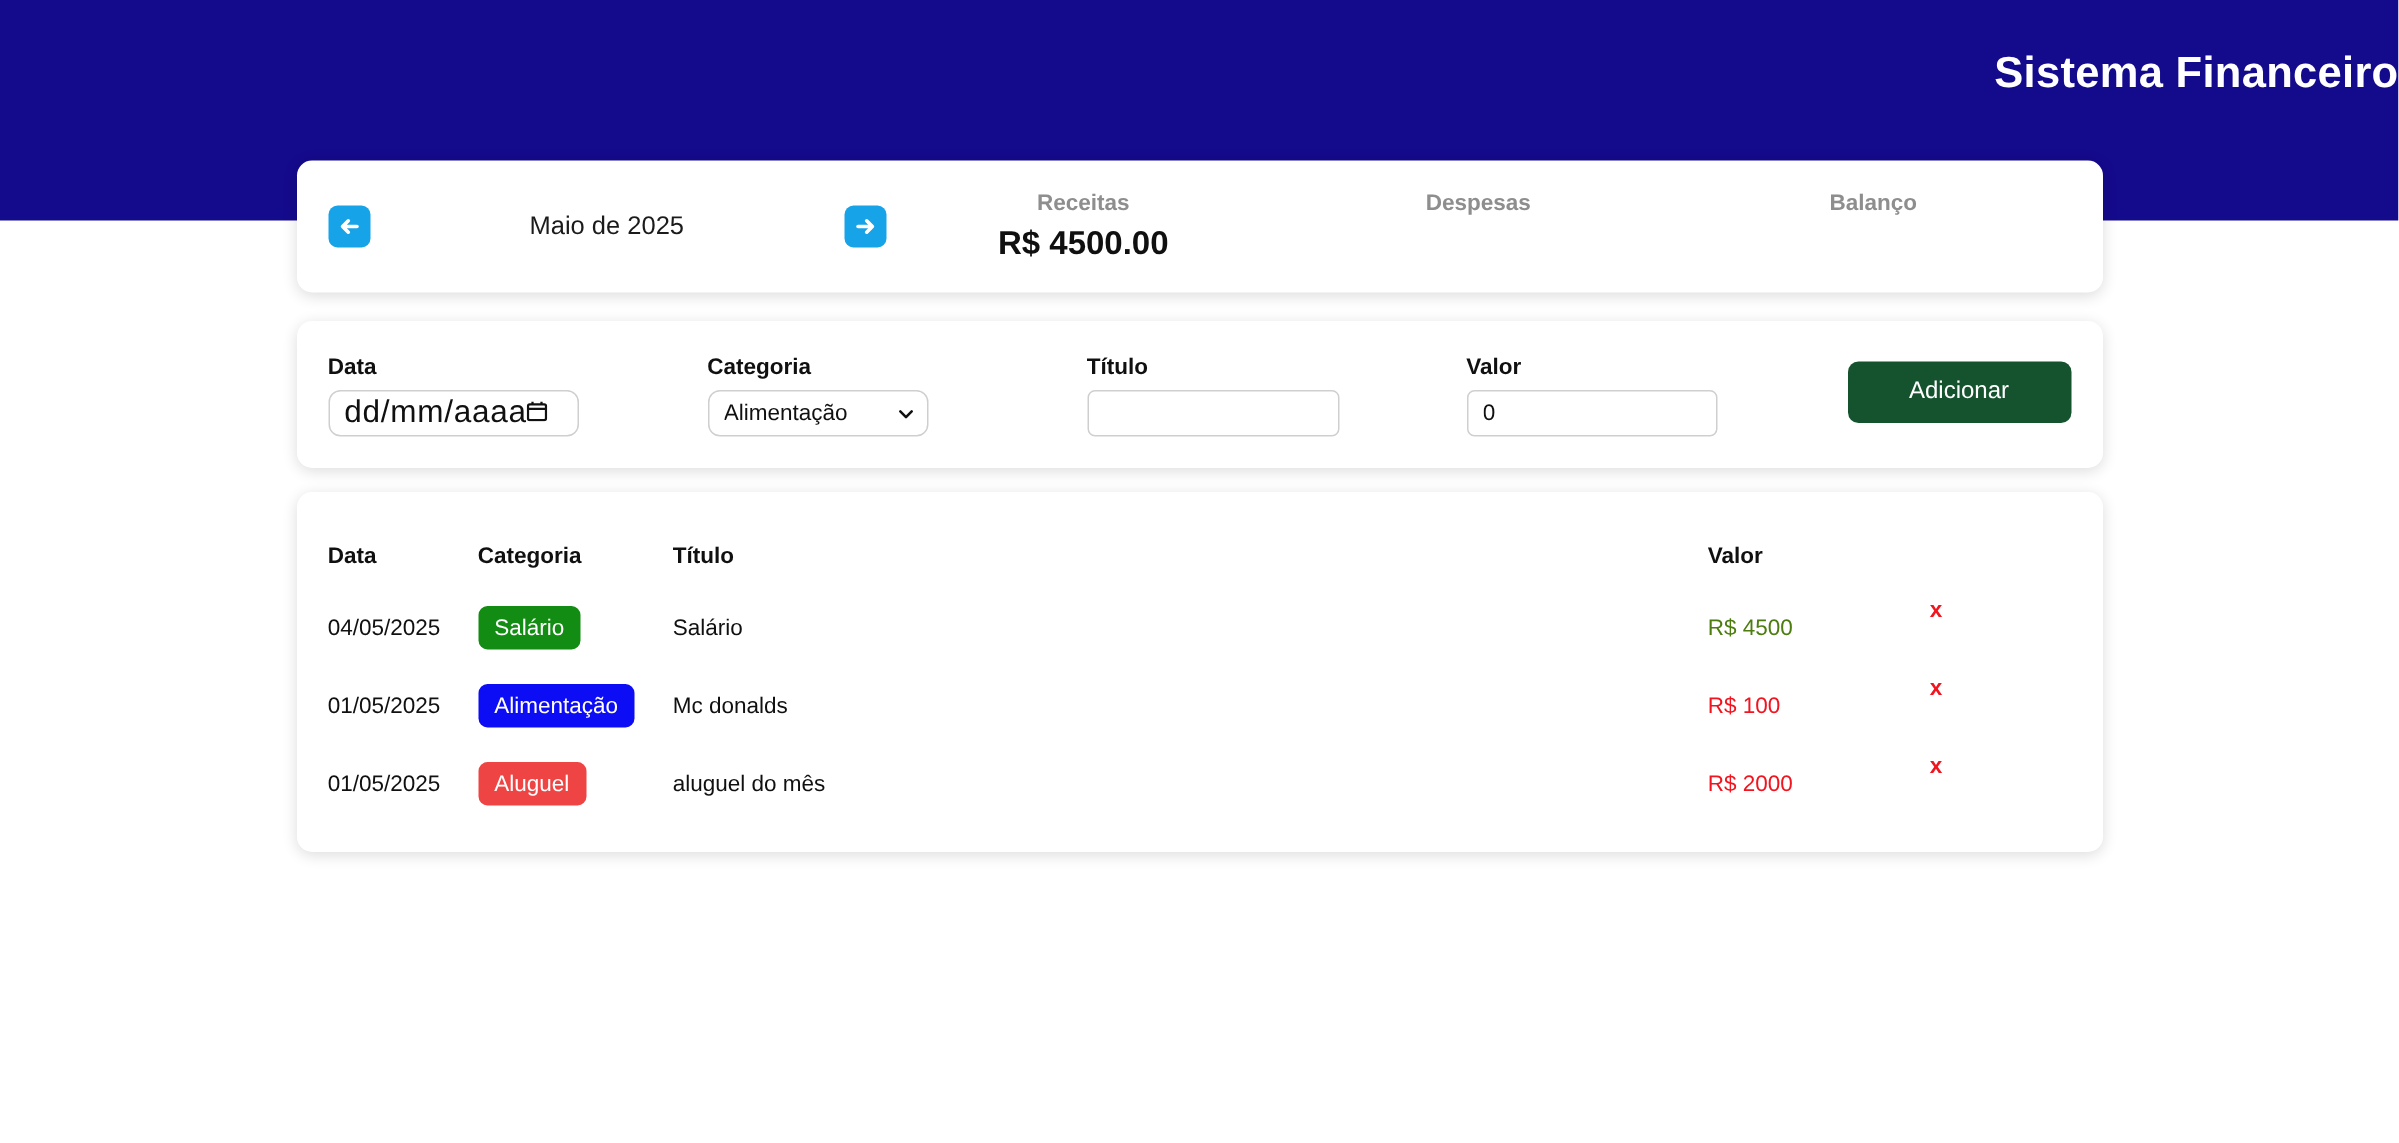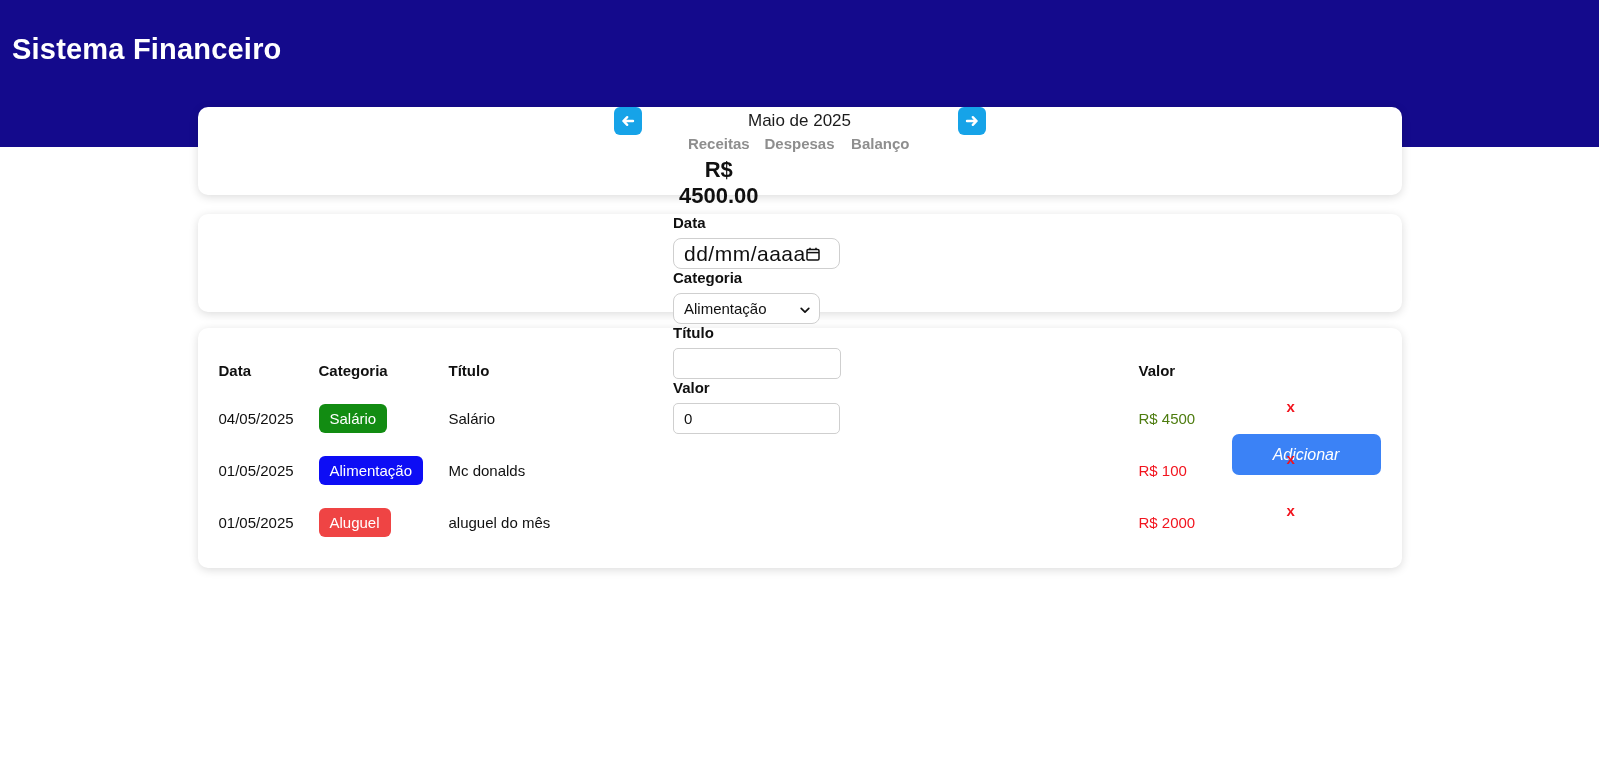--- a/index.html
+++ b/index.html
@@ -12,38 +12,36 @@
     color:#101010;
   }
 
   
   .header {
     height:147px;
     background:#140a8c;
   }
   .header-title {
     color:#ffffff;
-    text-align:left;
+    text-align:right;
     padding-top:33px;
     font-size:29px;
     font-weight:700;
     letter-spacing:.2px;
-    margin-left:12px;
   }
 
   
   .container {
     width:1204px;
     margin:-40px auto 0;
   }
   .card {
     background:#ffffff;
     border-radius:10px;
     box-shadow:0 2px 10px rgba(0,0,0,.14);
-    flex-direction:column;
   }
 
   
   .card-top {
     height:88px;
     display:flex;
     align-items:center;
     padding:0 21px;
   }
   .month-nav {
@@ -261,21 +259,21 @@
       <label class="field-label">Título</label>
       <input class="text-input input-title" type="text" value="" style="">
     </div>
 
     <div class="field">
       <label class="field-label">Valor</label>
       <input class="text-input input-valor" type="text" value="0" style="">
     </div>
 
     <div class="submit-wrap">
-      <button class="submit-btn" style="background: #3b82f6; font-style: italic;">Adicionar</button>
+      <button class="submit-btn" style="background: #14532d;">Adicionar</button>
     </div>
   </div>
 
   <div class="card card-table">
     <div class="trow thead">
       <div class="cell">Data</div>
       <div class="cell">Categoria</div>
       <div class="cell">Título</div>
       <div class="cell">Valor</div>
       <div class="cell"></div>

